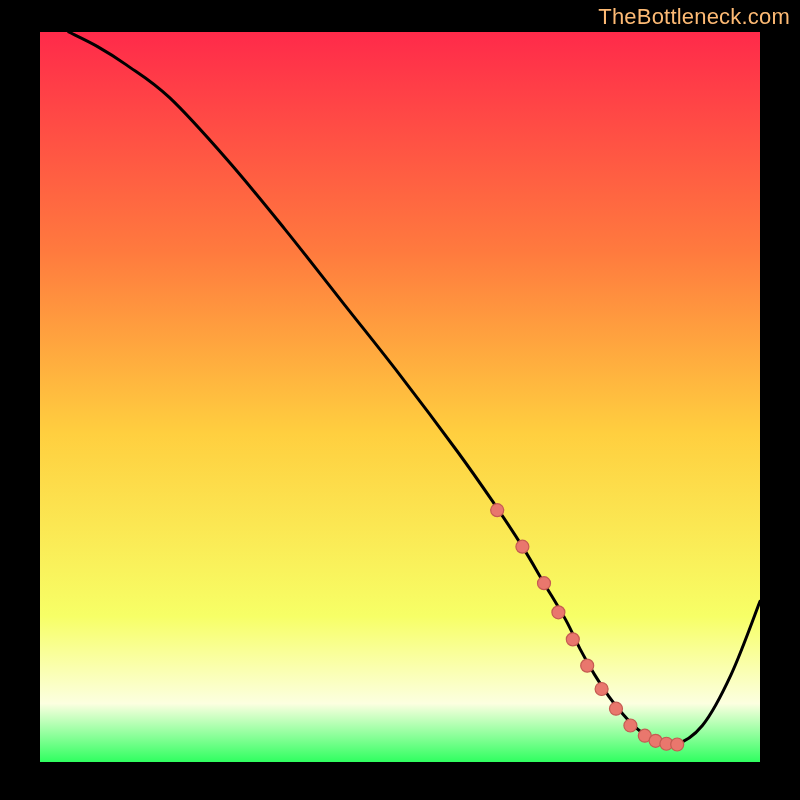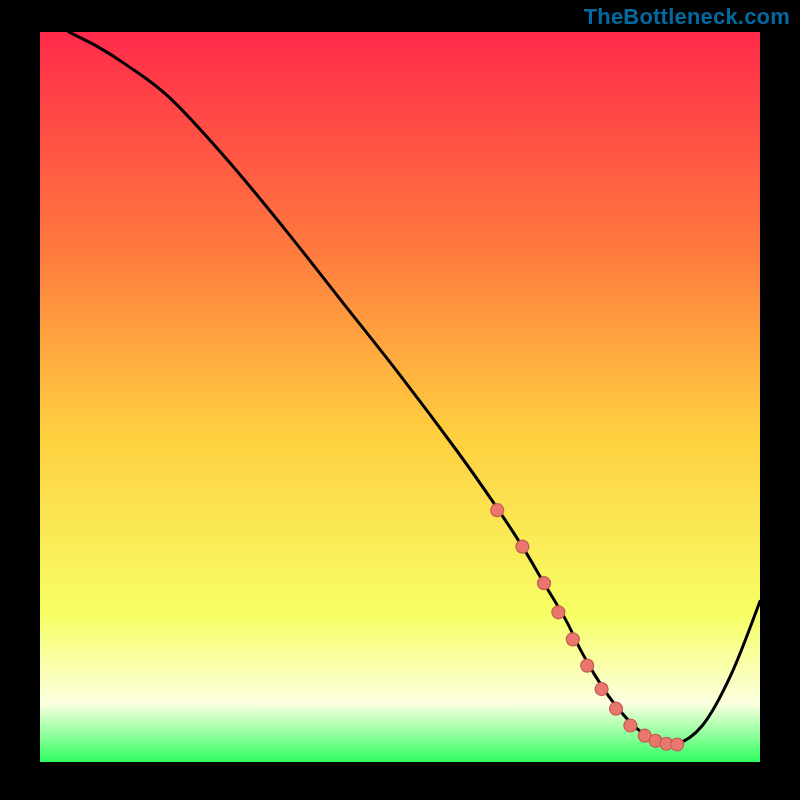--- a/index.html
+++ b/index.html
@@ -14,23 +14,23 @@
   .frame {
     position: relative;
     width: 800px;
     height: 800px;
     background: #000;
   }
   .watermark {
     position: absolute;
     top: 4px;
     right: 10px;
-    color: #0369a1;
+    color: #fdba74;
     font-size: 22px;
-    font-weight: 700;
+    font-weight: 400;
     letter-spacing: 0.2px;
     user-select: none;
   }
   .plot {
     position: absolute;
     left: 40px;
     top: 32px;
     width: 720px;
     height: 730px;
   }

